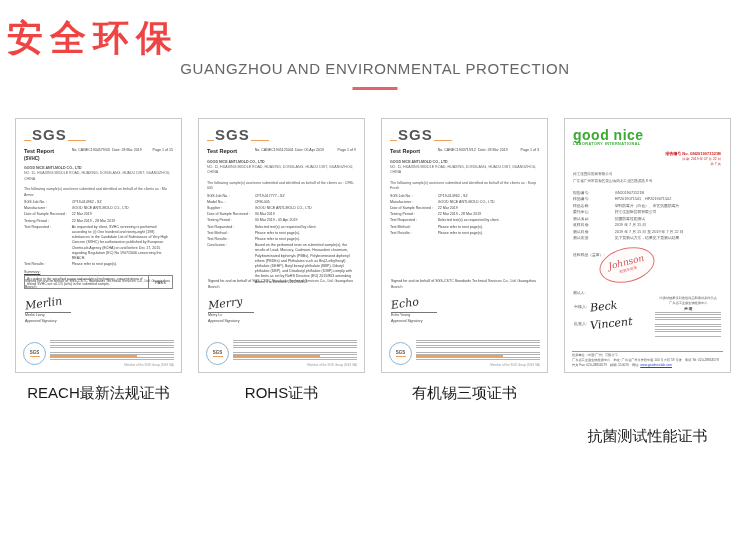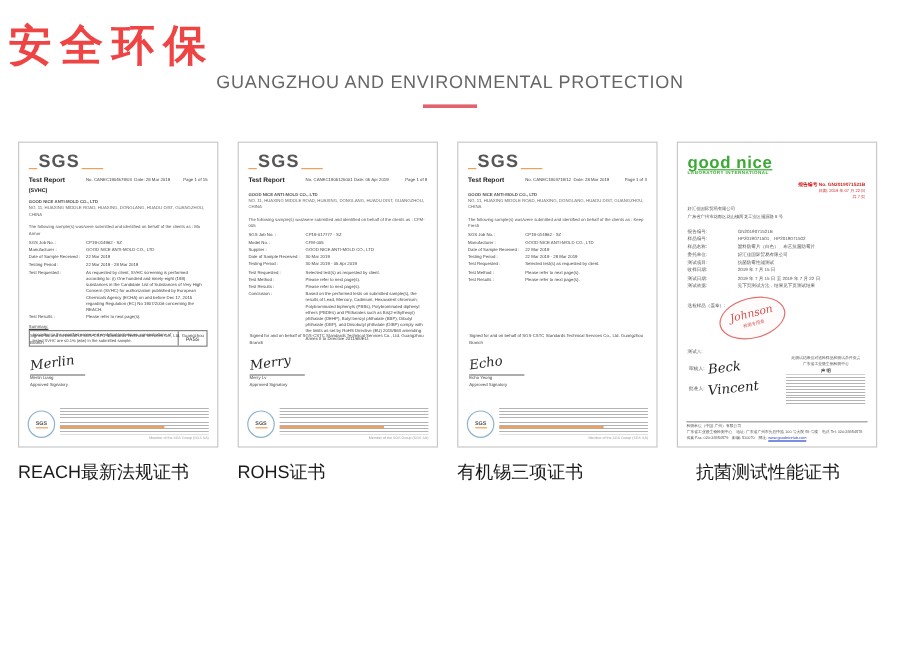--- a/index.html
+++ b/index.html
@@ -57,21 +57,21 @@
                   display:flex; flex-direction:column; align-items:center; justify-content:center; }
   .stamp-circle .s-word { font-size:4.5px; font-weight:800; color:#555; }
   .stamp-circle .s-bar { width:10px; height:1.4px; background:#f0a05a; margin-top:1px; }
   .greek-wrap { flex:1; }
   .greek { height:22px; background:repeating-linear-gradient(to bottom, #b3b3b3 0 0.8px, transparent 0.8px 2.4px);
            position:relative; }
   .greek .hl { position:absolute; left:0; right:30%; bottom:5px; height:1.6px; background:#e8a064; }
   .greek-foot { font-size:3px; color:#999; text-align:right; margin-top:1px; }
 
   
-  .gn-logo .gn-word { font-size:14px; font-weight:700; color:#3aaa35; letter-spacing:0.5px; line-height:1;text-decoration:underline; }
+  .gn-logo .gn-word { font-size:14px; font-weight:700; color:#3aaa35; letter-spacing:0.5px; line-height:1; }
   .gn-logo .gn-sub { font-size:3.8px; font-weight:700; color:#3aaa35; letter-spacing:0.4px; }
   .gn-no-block { position:absolute; top:32px; right:9px; text-align:right; }
   .gn-no { font-size:4px; font-weight:700; color:#c22; line-height:1.5; }
   .gn-no-sub { font-size:3.4px; color:#c22; line-height:1.5; }
   .gn-client { margin-top:2px; }
   .gn-client.first { margin-top:26px; }
   .gn-rows { margin-top:6px; }
   .gn-rows .row { font-size:3.8px; color:#555; }
   .gn-rows .lbl { width:28%; }
   .gn-stamp-area { margin-top:10px; font-size:3.8px; color:#555; position:relative; height:34px; }
@@ -88,23 +88,23 @@
                display:inline-block; transform:rotate(-6deg); }
   .gn-right { flex:1; }
   .gn-right .hdr { font-size:3.2px; color:#555; text-align:center; line-height:1.5; }
   .gn-right .decl { font-size:3.6px; color:#333; text-align:center; font-weight:700; margin:1px 0; }
   .gn-right .greek { height:26px; }
   .gn-footer { position:absolute; left:7px; right:7px; bottom:4px; border-top:0.6px solid #999; padding-top:1px; }
   .gn-footer div { font-size:3.2px; color:#555; line-height:1.6; }
   .gn-link { color:#2745cc; text-decoration:underline; }
 
   
-  .caption { position:absolute; top:384px; width:167px; 
+  .caption { position:absolute; top:384px; width:167px; text-align:center;
              font-size:15px; color:#1a1a1a; }
-  .caption.c1 { left:15px; } .caption.c2 { left:198px; } .caption.c3 { left:381px; } .caption.c4 { left:580px; }
+  .caption.c1 { left:15px; } .caption.c2 { left:198px; } .caption.c3 { left:381px; } .caption.c4 { left:564px;margin-top:43px; }
 
   
   .desc { position:absolute; top:436px; left:30px; width:700px;
           font-size:15px; line-height:28.5px; color:#262626; text-align:justify; }
 </style>
 </head>
 <body>
 
 <div class="page">
 

